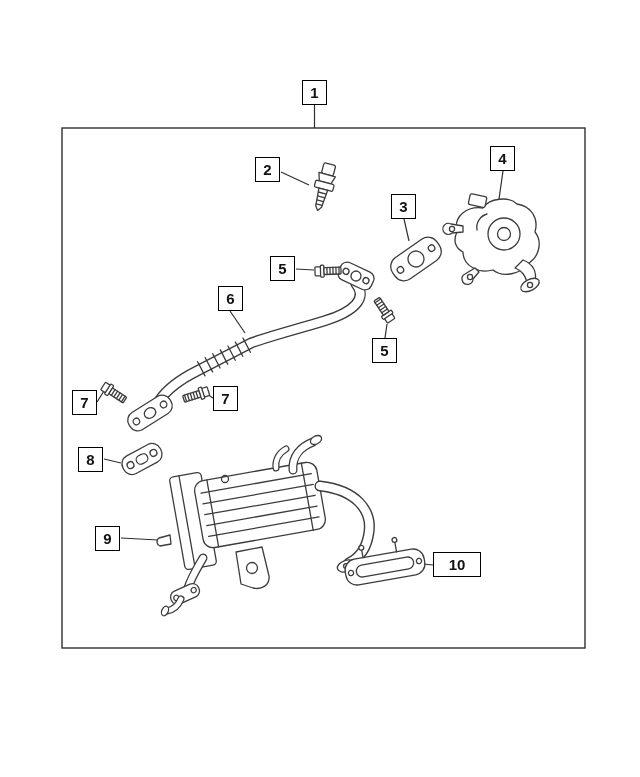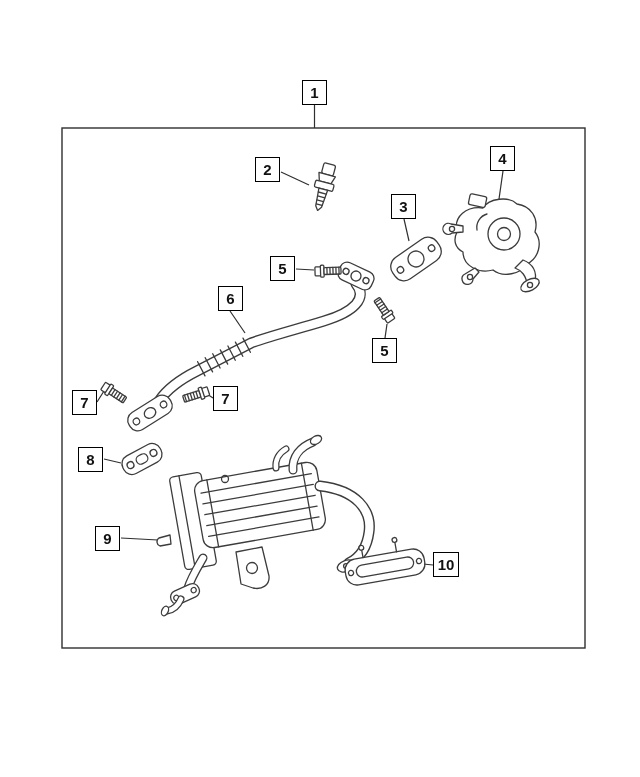--- a/index.html
+++ b/index.html
@@ -4,21 +4,21 @@
 <title>Diagram</title>
 <style>
   html,body{margin:0;padding:0;background:#fff;}
   .stage{position:relative;width:640px;height:777px;background:#ffffff;
          font-family:"Liberation Sans",sans-serif;overflow:hidden;}
   .artwork{position:absolute;left:0;top:0;}
   .callout{position:absolute;width:25px;height:25px;box-sizing:border-box;
            border:1.6px solid #000;background:#fff;color:#111;
            display:flex;align-items:center;justify-content:center;
            font-size:15px;font-weight:600;line-height:1;cursor:pointer;z-index:2;}
-  .callout.wide{width:26px;}
+  .callout.wide{width:48px;}
   
   .frame{fill:none;stroke:#2f2f2f;stroke-width:1.4;}
   .leader{stroke:#2f2f2f;stroke-width:1.2;fill:none;}
   .ln{stroke:#3c3c3c;stroke-width:1.3;fill:none;stroke-linecap:round;stroke-linejoin:round;}
   .lnf{stroke:#3c3c3c;stroke-width:1.3;fill:#ffffff;stroke-linecap:round;stroke-linejoin:round;}
   .tube{stroke:#3c3c3c;stroke-width:11;fill:none;stroke-linecap:round;}
   .tubein{stroke:#ffffff;stroke-width:8.2;fill:none;stroke-linecap:round;}
   .tube2{stroke:#3c3c3c;stroke-width:9;fill:none;stroke-linecap:round;}
   .tubein2{stroke:#ffffff;stroke-width:6.4;fill:none;stroke-linecap:round;}
   .tube3{stroke:#3c3c3c;stroke-width:7;fill:none;stroke-linecap:round;}

